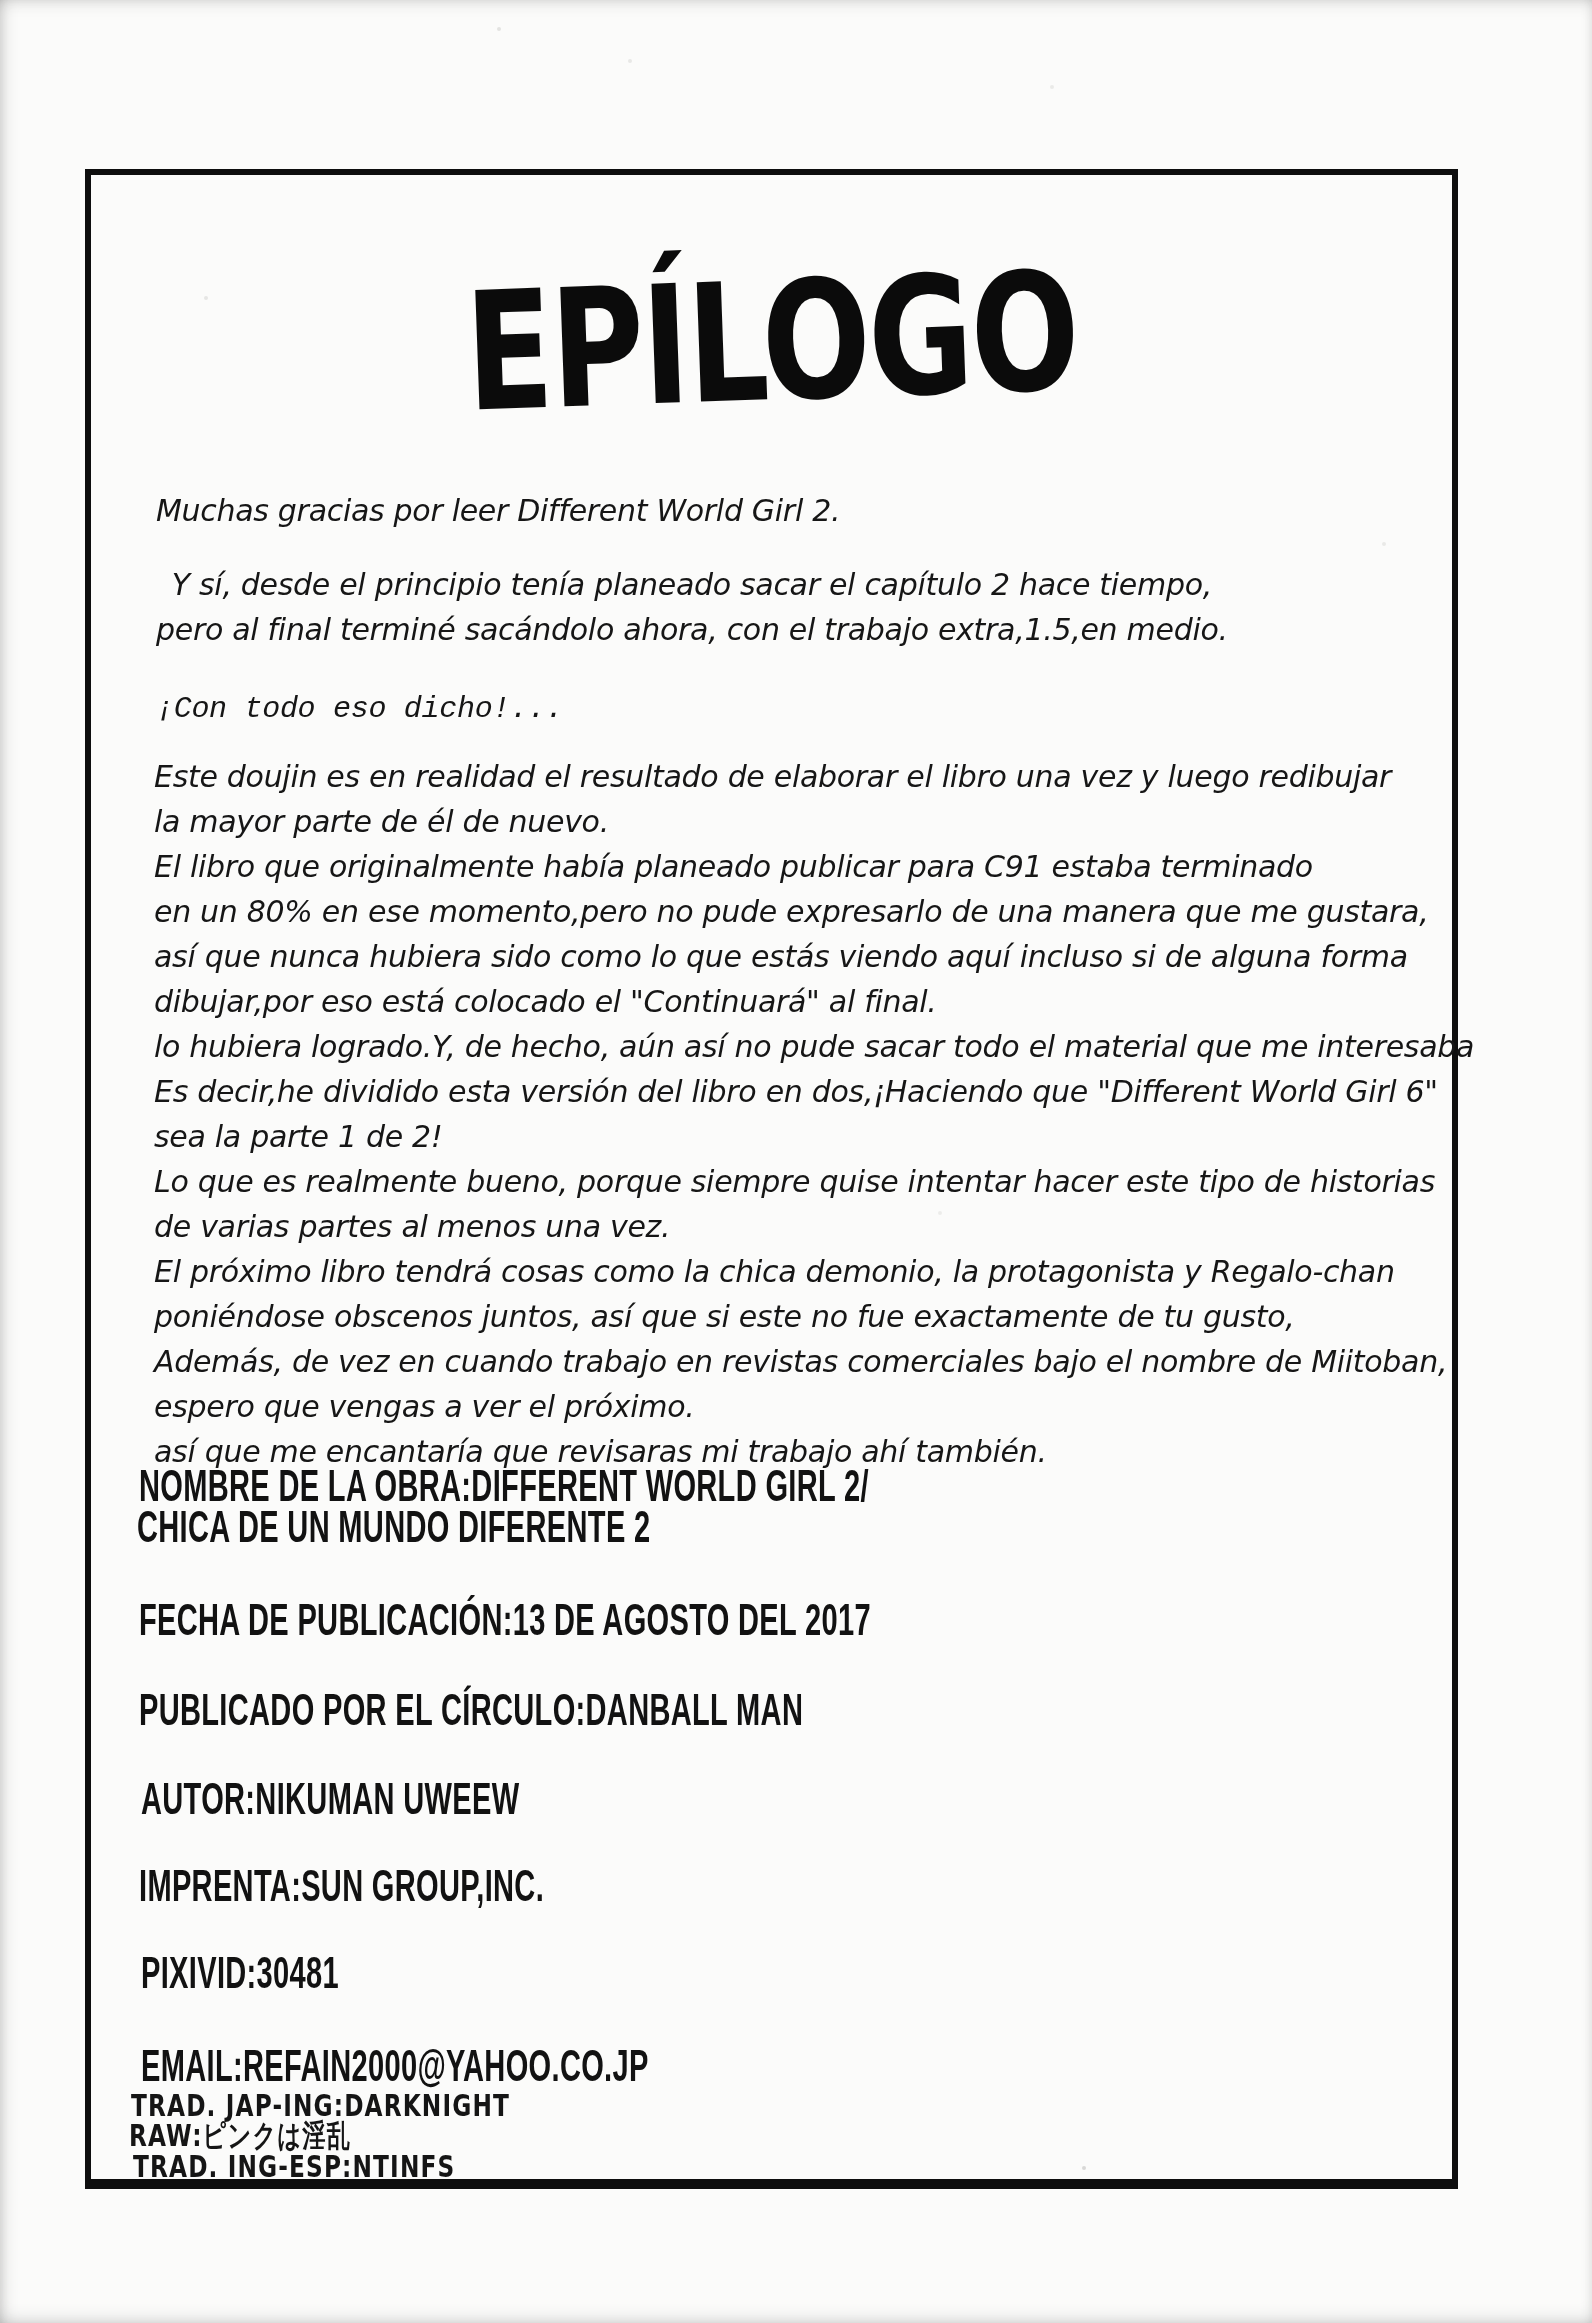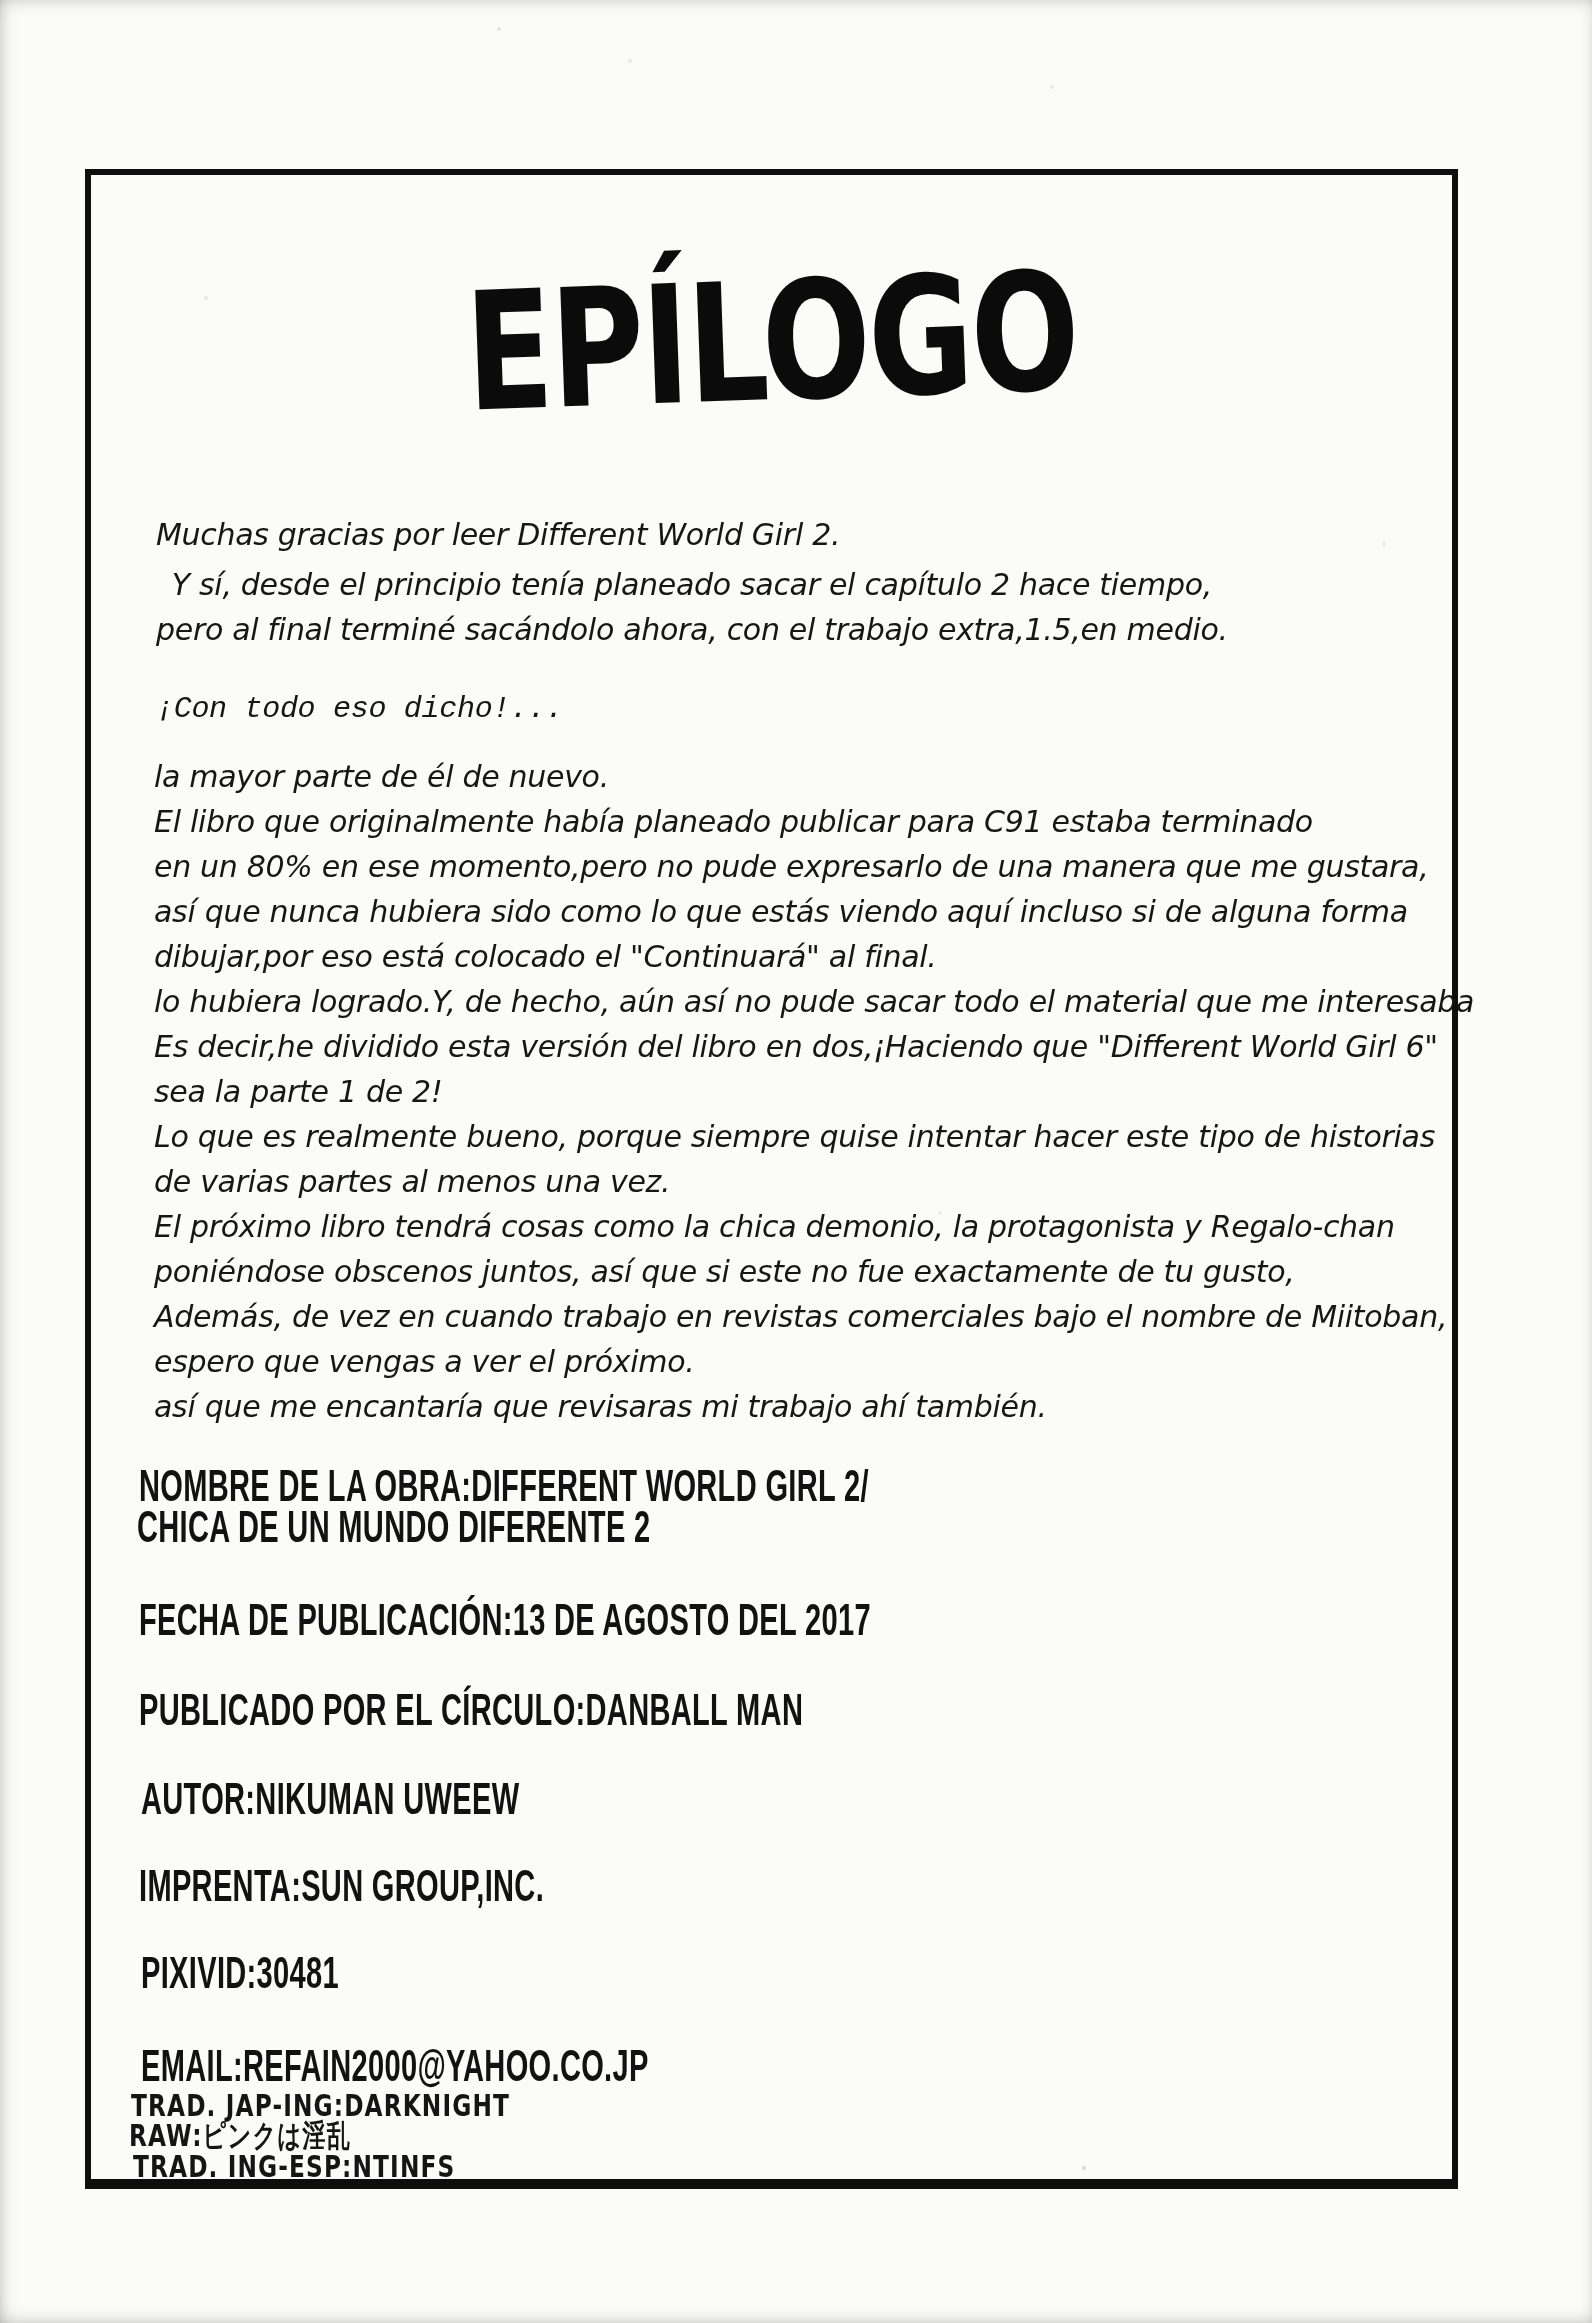--- a/index.html
+++ b/index.html
@@ -83,34 +83,35 @@
 </style>
 </head>
 <body>
 
 <div class="page">
   <div class="speckles"></div>
   <div class="frame"></div>
 
   <div class="title">EPÍLOGO</div>
 
-  <div class="hand" style="left:156px;top:512px;">
+  <div class="hand" style="left:156px;top:488px;">
     <div class="ln">Muchas gracias por leer Different World Girl 2.</div>
   </div>
 
   <div class="hand" style="left:156px;top:562px;text-align:center;">
     <div class="ln">Y sí, desde el principio tenía planeado sacar el capítulo 2 hace tiempo,</div>
     <div class="ln">pero al final terminé sacándolo ahora, con el trabajo extra,1.5,en medio.</div>
   </div>
 
   <div class="hand" style="left:156px;top:687px;font-family:Liberation Mono, monospace;">
     <div class="ln">¡Con todo eso dicho!...</div>
   </div>
 
   <div class="hand body-block" style="left:154px;top:754px;">
+    <div class="ln">Este doujin es en realidad el resultado de elaborar el libro una vez y luego redibujar</div>
     <div class="ln">la mayor parte de él de nuevo.</div>
     <div class="ln">El libro que originalmente había planeado publicar para C91 estaba terminado</div>
     <div class="ln">en un 80% en ese momento,pero no pude expresarlo de una manera que me gustara,</div>
     <div class="ln">así que nunca hubiera sido como lo que estás viendo aquí incluso si de alguna forma</div>
     <div class="ln">dibujar,por eso está colocado el "Continuará" al final.</div>
     <div class="ln">lo hubiera logrado.Y, de hecho, aún así no pude sacar todo el material que me interesaba</div>
     <div class="ln">Es decir,he dividido esta versión del libro en dos,¡Haciendo que "Different World Girl 6"</div>
     <div class="ln">sea la parte 1 de 2!</div>
     <div class="ln">Lo que es realmente bueno, porque siempre quise intentar hacer este tipo de historias</div>
     <div class="ln">de varias partes al menos una vez.</div>

